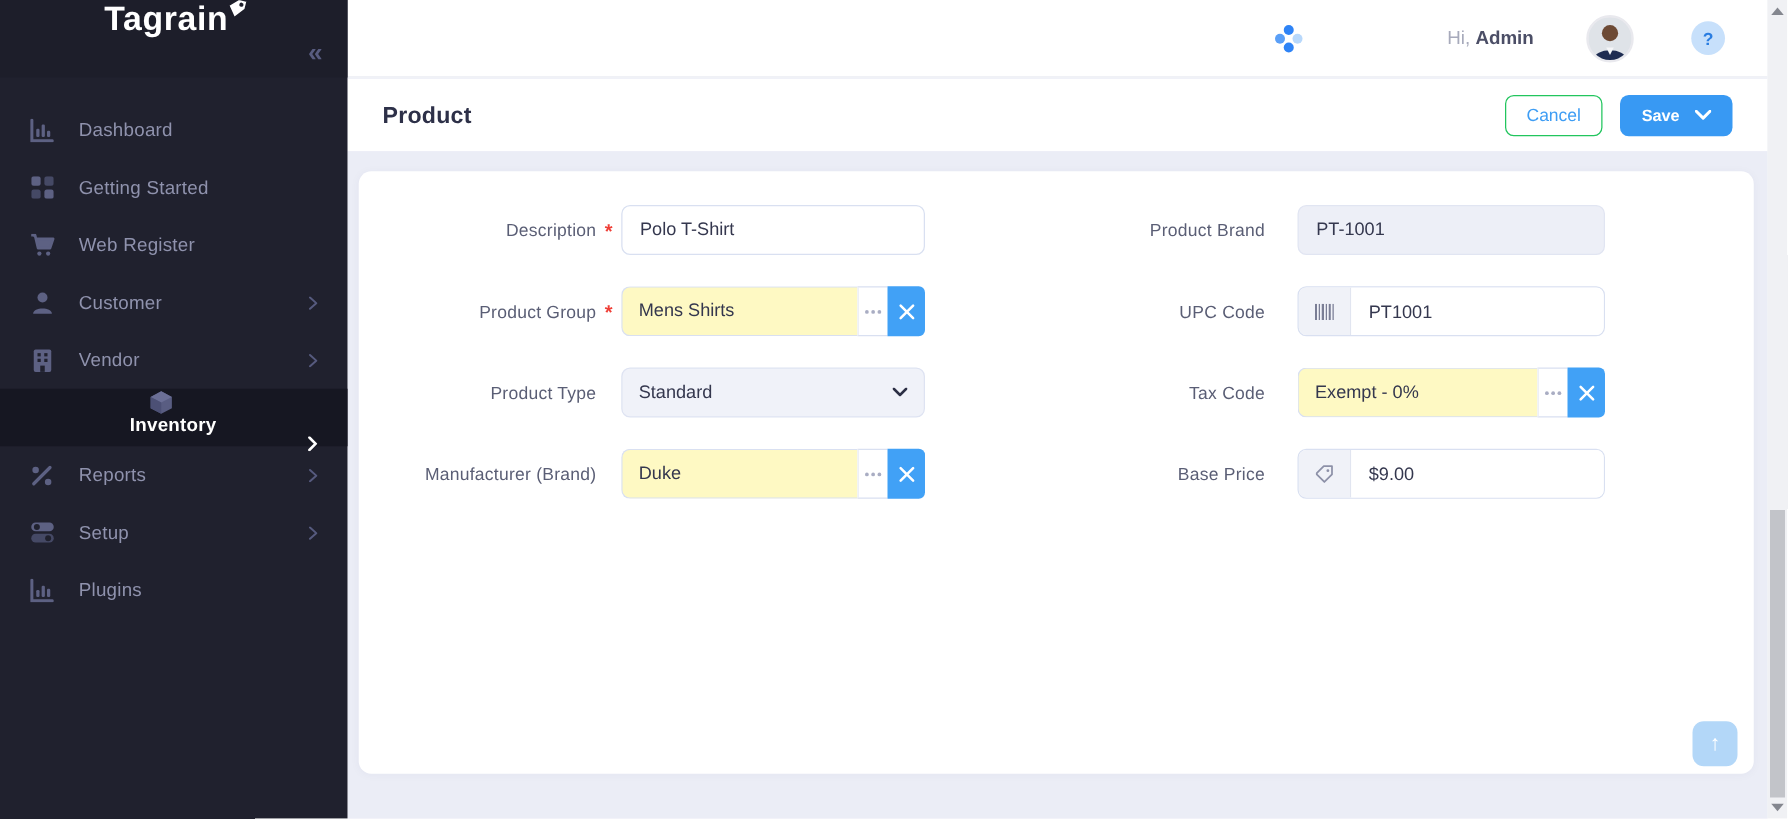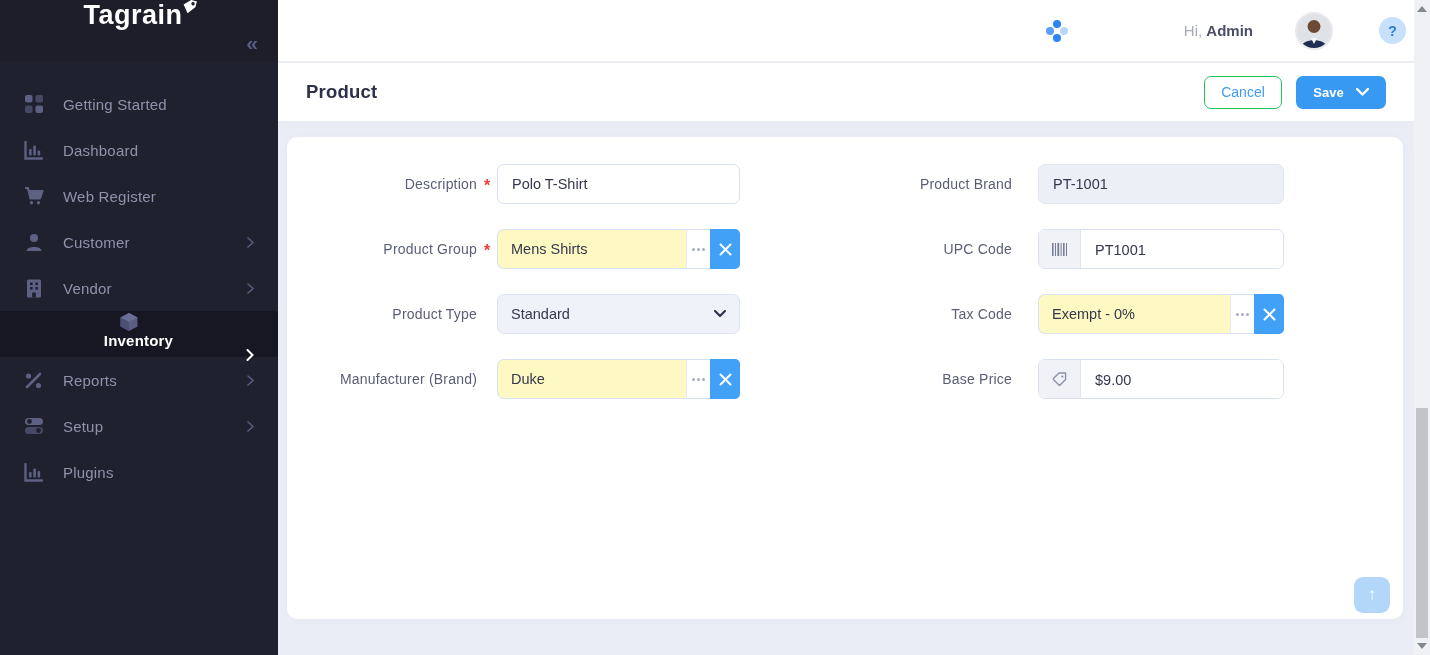--- a/index.html
+++ b/index.html
@@ -17,21 +17,21 @@
   .nav-item { height:46px; display:flex; align-items:center; padding:0 24px 0 23px; cursor:pointer; }
   .nav-item .nicon { width:21px; height:21px; margin-right:19px; display:flex; align-items:center; justify-content:center; flex:none; }
   .nav-item .nlabel { font-size:15px; color:#8f92ad; letter-spacing:.2px; }
   .nav-item .nchev { margin-left:auto; display:flex; }
   .nav-item.active { background:#161722;flex-direction:column; }
   .nav-item.active .nlabel { color:#ffffff; font-weight:bold; }
 
   
   .main { position:absolute; left:278px; top:0; right:16px; bottom:0; background:#ebedf6; }
   .topbar { position:absolute; left:0; top:0; right:0; height:62px; background:#fff; border-bottom:1px solid #ecedf4;
-            display:flex; align-items:center; justify-content:flex-end; padding-right:8px;gap:28px; }
+            display:flex; align-items:center; justify-content:flex-end; padding-right:34px;gap:28px; }
   .apps-icon { position:relative; width:22px; height:22px; margin-right:88px; cursor:pointer; }
   .apps-icon i { position:absolute; width:8px; height:8px; border-radius:50%; }
   .greeting { font-size:15px; margin-right:14px; color:#a7aabb; }
   .greeting b { color:#4b4e66; font-weight:bold; }
   .avatar { width:38px; height:38px; border-radius:50%; overflow:hidden; border:2px solid #e9e9ee; margin-right:18px; cursor:pointer; background:#dfe3e8; flex:none; }
   .help-btn { width:27px; height:27px; border-radius:50%; background:#c7e0fb; color:#2a7de1; font-size:14px; font-weight:bold;
               display:flex; align-items:center; justify-content:center; cursor:pointer; }
 
   .page-header { position:absolute; left:0; top:63px; right:0; height:58px; background:#fff;
                  display:flex; align-items:center; padding:0 28px; }
@@ -104,40 +104,40 @@
             </svg>
         </span>
       </div>
       <span class="collapse">«</span>
     </div>
 
     <div class="nav">
 
       <div class="nav-item">
         <span class="nicon">
+          <svg width="19" height="19" viewBox="0 0 19 19">
+              <path d="M1.5 1 V17.5 H18" stroke="#5d6183" stroke-width="2.4" fill="none" stroke-linecap="round"></path>
+              <rect x="5" y="8" width="2.6" height="6.5" rx="1" fill="#5d6183"></rect>
+              <rect x="9.3" y="4.5" width="2.6" height="10" rx="1" fill="#5d6183"></rect>
+              <rect x="13.6" y="9.5" width="2.6" height="5" rx="1" fill="#5d6183"></rect>
+            </svg>
+        </span>
+        <span class="nlabel">Dashboard</span>
+      </div>
+
+      <div class="nav-item">
+        <span class="nicon">
           <svg width="18" height="18" viewBox="0 0 18 18">
               <rect x="0" y="0" width="7.5" height="7.5" rx="2" fill="#5d6183"></rect>
               <rect x="10.5" y="0" width="7.5" height="7.5" rx="2" fill="#454965"></rect>
               <rect x="0" y="10.5" width="7.5" height="7.5" rx="2" fill="#454965"></rect>
               <rect x="10.5" y="10.5" width="7.5" height="7.5" rx="2" fill="#5d6183"></rect>
             </svg>
         </span>
         <span class="nlabel">Getting Started</span>
-      </div>
-
-      <div class="nav-item">
-        <span class="nicon">
-          <svg width="19" height="19" viewBox="0 0 19 19">
-              <path d="M1.5 1 V17.5 H18" stroke="#5d6183" stroke-width="2.4" fill="none" stroke-linecap="round"></path>
-              <rect x="5" y="8" width="2.6" height="6.5" rx="1" fill="#5d6183"></rect>
-              <rect x="9.3" y="4.5" width="2.6" height="10" rx="1" fill="#5d6183"></rect>
-              <rect x="13.6" y="9.5" width="2.6" height="5" rx="1" fill="#5d6183"></rect>
-            </svg>
-        </span>
-        <span class="nlabel">Dashboard</span>
       </div>
 
       <div class="nav-item">
         <span class="nicon">
           <svg width="20" height="19" viewBox="0 0 20 19">
               <path d="M1 1 H4 L6.5 11.5 H16 L18.5 4 H5.5" stroke="#5d6183" stroke-width="2.2" fill="#5d6183" stroke-linejoin="round"></path>
               <circle cx="7.5" cy="15.8" r="1.7" fill="#5d6183"></circle>
               <circle cx="14.5" cy="15.8" r="1.7" fill="#5d6183"></circle>
             </svg>
         </span>

